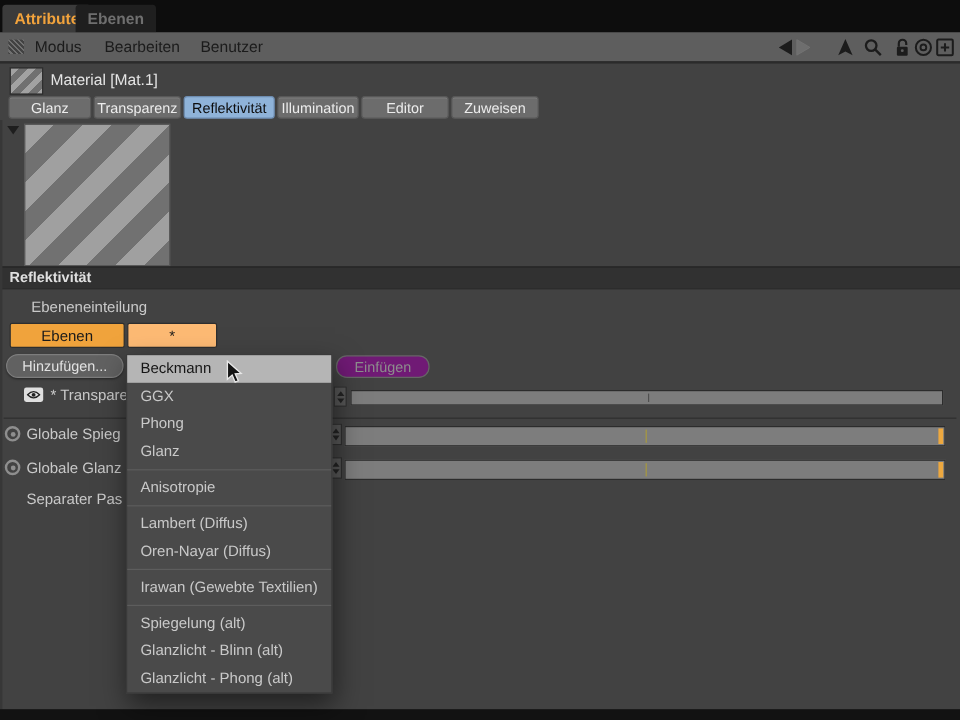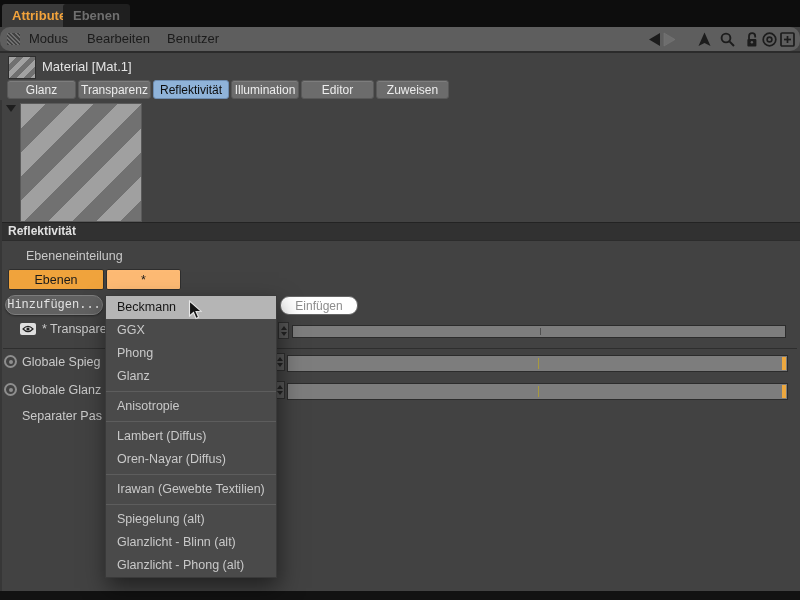--- a/index.html
+++ b/index.html
@@ -5,21 +5,21 @@
   html,body{margin:0;padding:0;background:#2a2a2a;}
   #app{position:relative;width:800px;height:600px;background:#424242;overflow:hidden;
        font-family:"Liberation Sans",sans-serif;-webkit-font-smoothing:antialiased;}
   
   .topbar{position:absolute;left:0;top:0;width:800px;height:27px;background:#0d0d0d;}
   .ptab{position:absolute;top:4px;height:23px;line-height:23px;padding:0 10px;
         font-size:13px;font-weight:bold;border-radius:3px 3px 0 0;cursor:default;}
   .ptab-active{left:2px;background:#3b3b3b;color:#f2a33c;}
   .ptab-inactive{left:63px;background:#1f1f1f;color:#6f6f6f;}
   
-  .menubar{position:absolute;left:0;top:27px;width:800px;height:24px;background:#5e5e5e;border-radius:10px;}
+  .menubar{position:absolute;left:0;top:27px;width:800px;height:24px;background:#5e5e5e;}
   .grip{position:absolute;left:7px;top:6px;width:13px;height:12px;
         background:repeating-linear-gradient(45deg,#424242 0 1.5px,#707070 1.5px 3px);}
   .menu-item{position:absolute;top:0;height:24px;line-height:24px;color:#1b1b1b;font-size:13px;}
   .mi-1{left:29px;} .mi-2{left:87px;} .mi-3{left:167px;}
   .tico{position:absolute;top:4px;width:17px;height:17px;}
   
   .matrow{position:absolute;left:0;top:51px;width:800px;height:29px;background:#424242;
           border-top:2px solid #2b2b2b;box-sizing:border-box;}
   .mat-ico{position:absolute;left:8px;top:3px;width:26px;height:21px;border:1px solid #2e2e2e;
            background:repeating-linear-gradient(135deg,#a2a2a2 0 5px,#707070 5px 10px);}
@@ -42,23 +42,23 @@
           border-top:1px solid #232323;border-bottom:1px solid #2c2c2c;box-sizing:content-box;
           color:#e0e0e0;font-size:12px;font-weight:bold;padding-left:8px;}
   .lbl{position:absolute;height:18px;line-height:18px;color:#c9c9c9;font-size:12.5px;white-space:nowrap;}
   .layertab{position:absolute;top:269px;height:21px;line-height:20px;text-align:center;font-size:12.5px;
             color:#1a1a1a;border:1px solid #2e2e2e;border-radius:2px;box-sizing:border-box;}
   .lt-ebenen{left:8px;width:96px;background:#f0a33c;}
   .lt-transp{left:106px;width:75px;background:#fdba74;}
   
   .btn-add{position:absolute;left:5px;top:295px;width:98px;height:20px;line-height:19px;text-align:center;
            background:#616161;border:1px solid #7d7d7d;border-radius:10px;color:#e2e2e2;font-size:12px;
-           box-sizing:border-box;box-shadow:0 1px 2px rgba(0,0,0,.4);font-family:Liberation Mono, monospace;}
+           box-sizing:border-box;box-shadow:0 1px 2px rgba(0,0,0,.4);}
   .btn-insert{position:absolute;left:280px;top:296px;width:78px;height:19px;line-height:18px;text-align:center;
-           background:#ffffff;border:1px solid #666;border-radius:9px;color:#8d8d8d;font-size:12px;box-sizing:border-box;}
+           background:#701a75;border:1px solid #666;border-radius:9px;color:#8d8d8d;font-size:12px;box-sizing:border-box;}
   
   .eyebox{position:absolute;left:20px;top:323px;width:16px;height:12px;background:#dfdfdf;border-radius:2px;
           display:flex;align-items:center;justify-content:center;}
   .spin{position:absolute;width:11px;background:#585858;border:1px solid #2f2f2f;box-sizing:border-box;}
   .spin i{display:block;width:0;height:0;margin:2px auto;border-left:3px solid transparent;border-right:3px solid transparent;}
   .spin .up{border-bottom:4px solid #242424;margin-top:3px;}
   .spin .dn{border-top:4px solid #242424;}
   .slider{position:absolute;background:#7d7d7d;border:1px solid #2c2c2c;box-sizing:border-box;}
   .tick{position:absolute;top:2px;bottom:2px;width:1px;}
   .tick-gray{background:#4f4f4f;} .tick-yellow{background:#a89a3e;}

